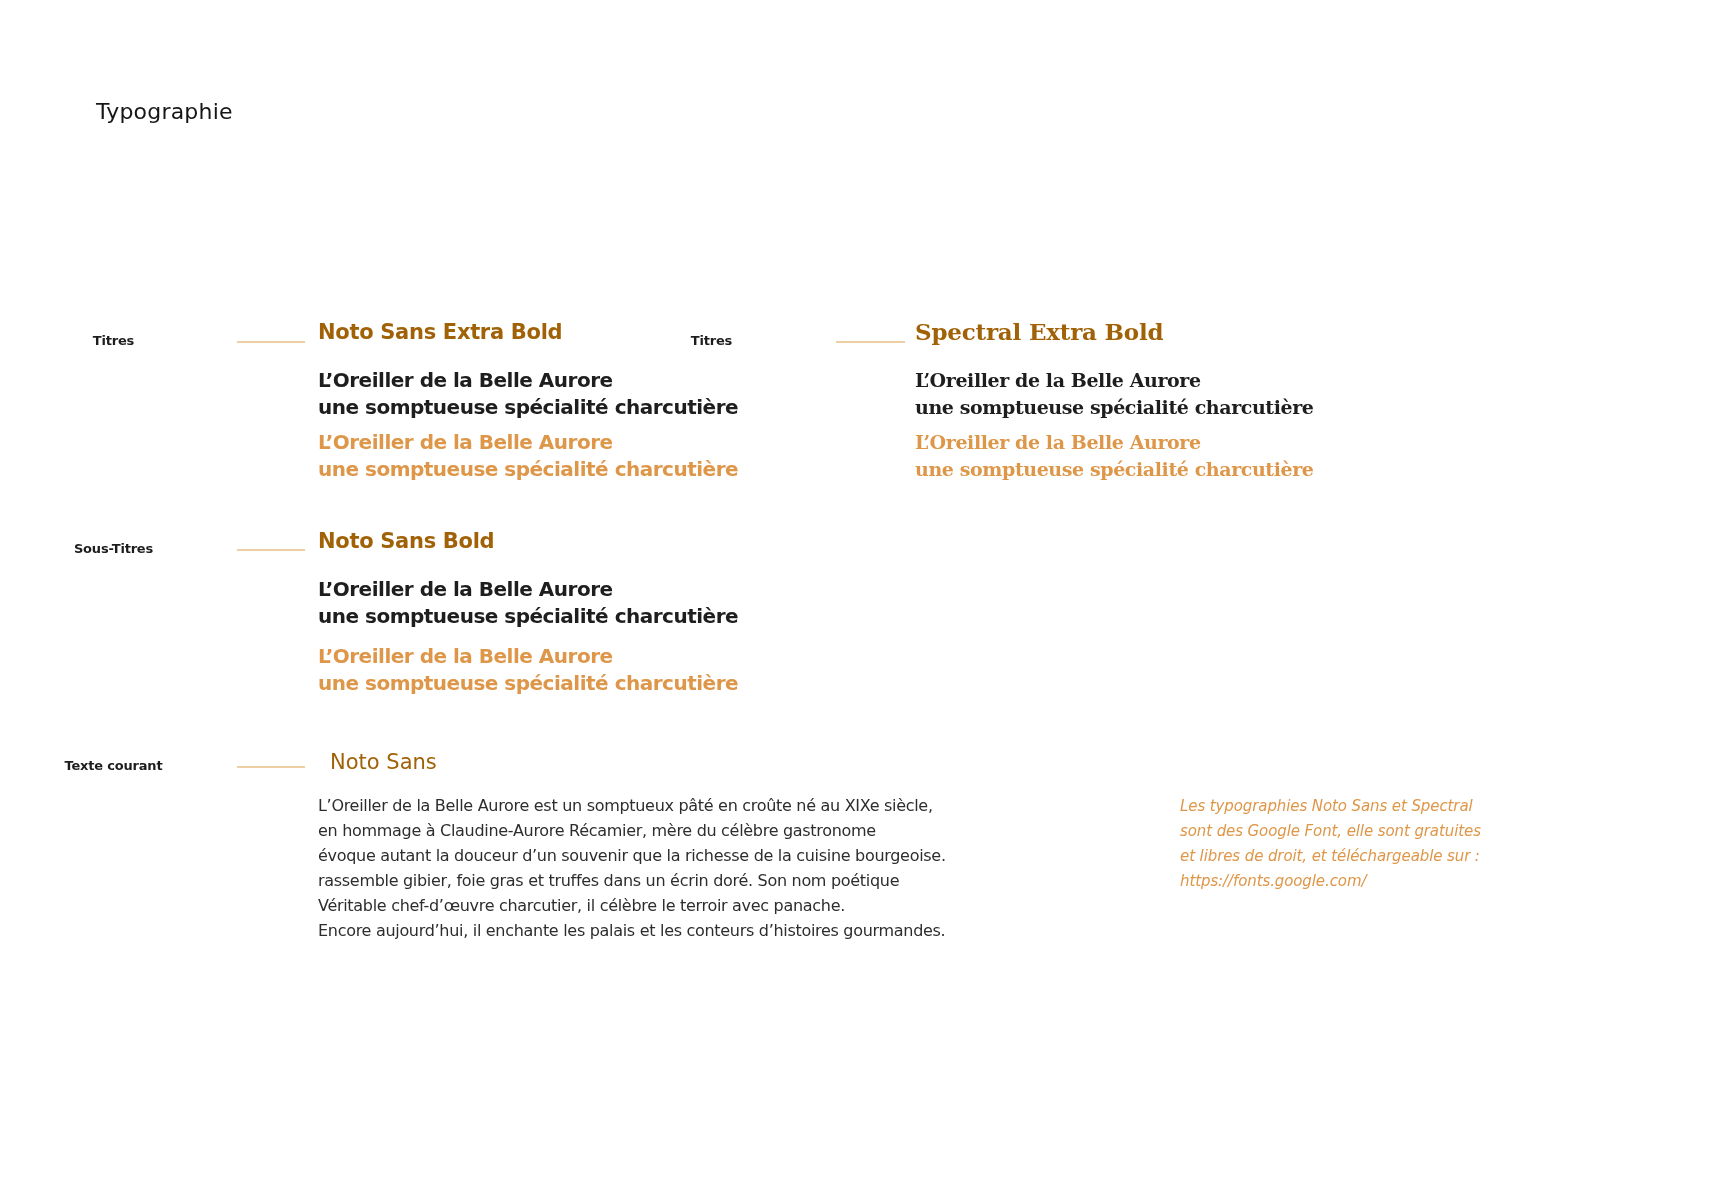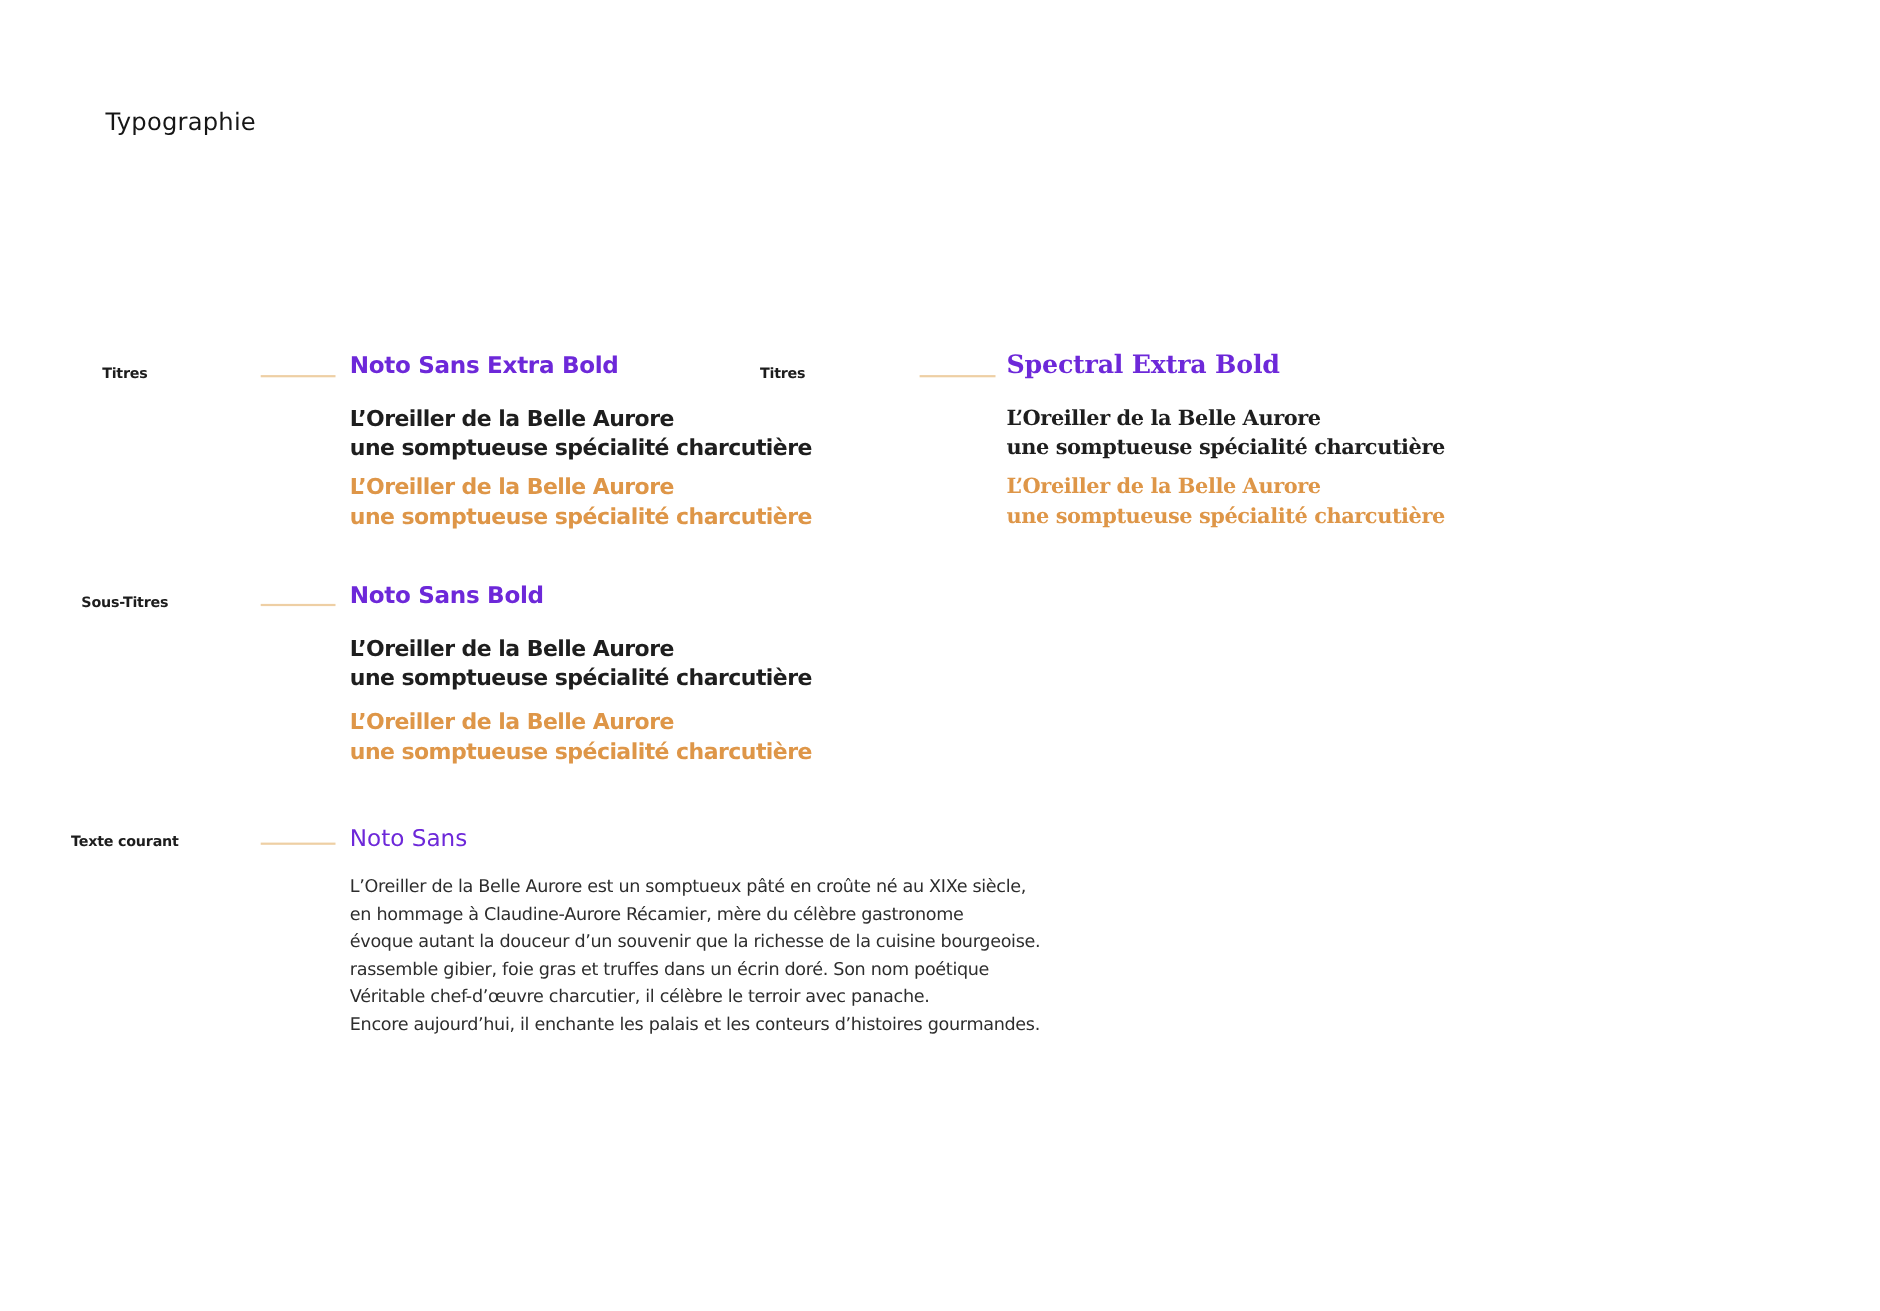--- a/index.html
+++ b/index.html
@@ -21,25 +21,25 @@
     line-height:16px;letter-spacing:-0.2px;
   }
   .spec-label.right{left:598px;width:227px;}
   .connector{
     position:absolute;height:2px;background:#eecfa4;
   }
   .connector.left{left:237px;width:68px;}
   .connector.rightcol{left:836px;width:69px;}
   .fontname{
     position:absolute;
-    font-size:21px;font-weight:800;color:#6d28d9;
+    font-size:21px;font-weight:800;color:#a16207;
     line-height:28px;letter-spacing:-0.3px;
   }
   .fontname.serif{font-family:"DejaVu Serif",serif;font-size:23px;letter-spacing:-0.2px;}
-  .fontname.regular{font-weight:400;letter-spacing:0;}
+  .fontname.regular{font-weight:400;letter-spacing:0;margin-left:12px;}
   .sample{
     position:absolute;
     font-size:20px;font-weight:800;color:#1e1e1e;
     line-height:27px;letter-spacing:-0.5px;white-space:nowrap;
   }
   .sample.bold{font-weight:700;}
   .sample.serif{font-family:"DejaVu Serif",serif;font-size:19px;letter-spacing:-0.4px;}
   .sample.accent{color:#de9648;}
   .col-left{left:318px;}
   .col-right{left:915px;}
@@ -107,14 +107,20 @@
 
   <div class="body-paragraph">
     <div>L’Oreiller de la Belle Aurore est un somptueux pâté en croûte né au XIXe siècle,</div>
     <div>en hommage à Claudine-Aurore Récamier, mère du célèbre gastronome</div>
     <div>évoque autant la douceur d’un souvenir que la richesse de la cuisine bourgeoise.</div>
     <div>rassemble gibier, foie gras et truffes dans un écrin doré. Son nom poétique</div>
     <div>Véritable chef-d’œuvre charcutier, il célèbre le terroir avec panache.</div>
     <div>Encore aujourd’hui, il enchante les palais et les conteurs d’histoires gourmandes.</div>
   </div>
 
+  <div class="font-note">
+    <div>Les typographies Noto Sans et Spectral</div>
+    <div>sont des Google Font, elle sont gratuites</div>
+    <div>et libres de droit, et téléchargeable sur :</div>
+    <div>https://fonts.google.com/</div>
+  </div>
 
 </div>
 
 </body></html>

